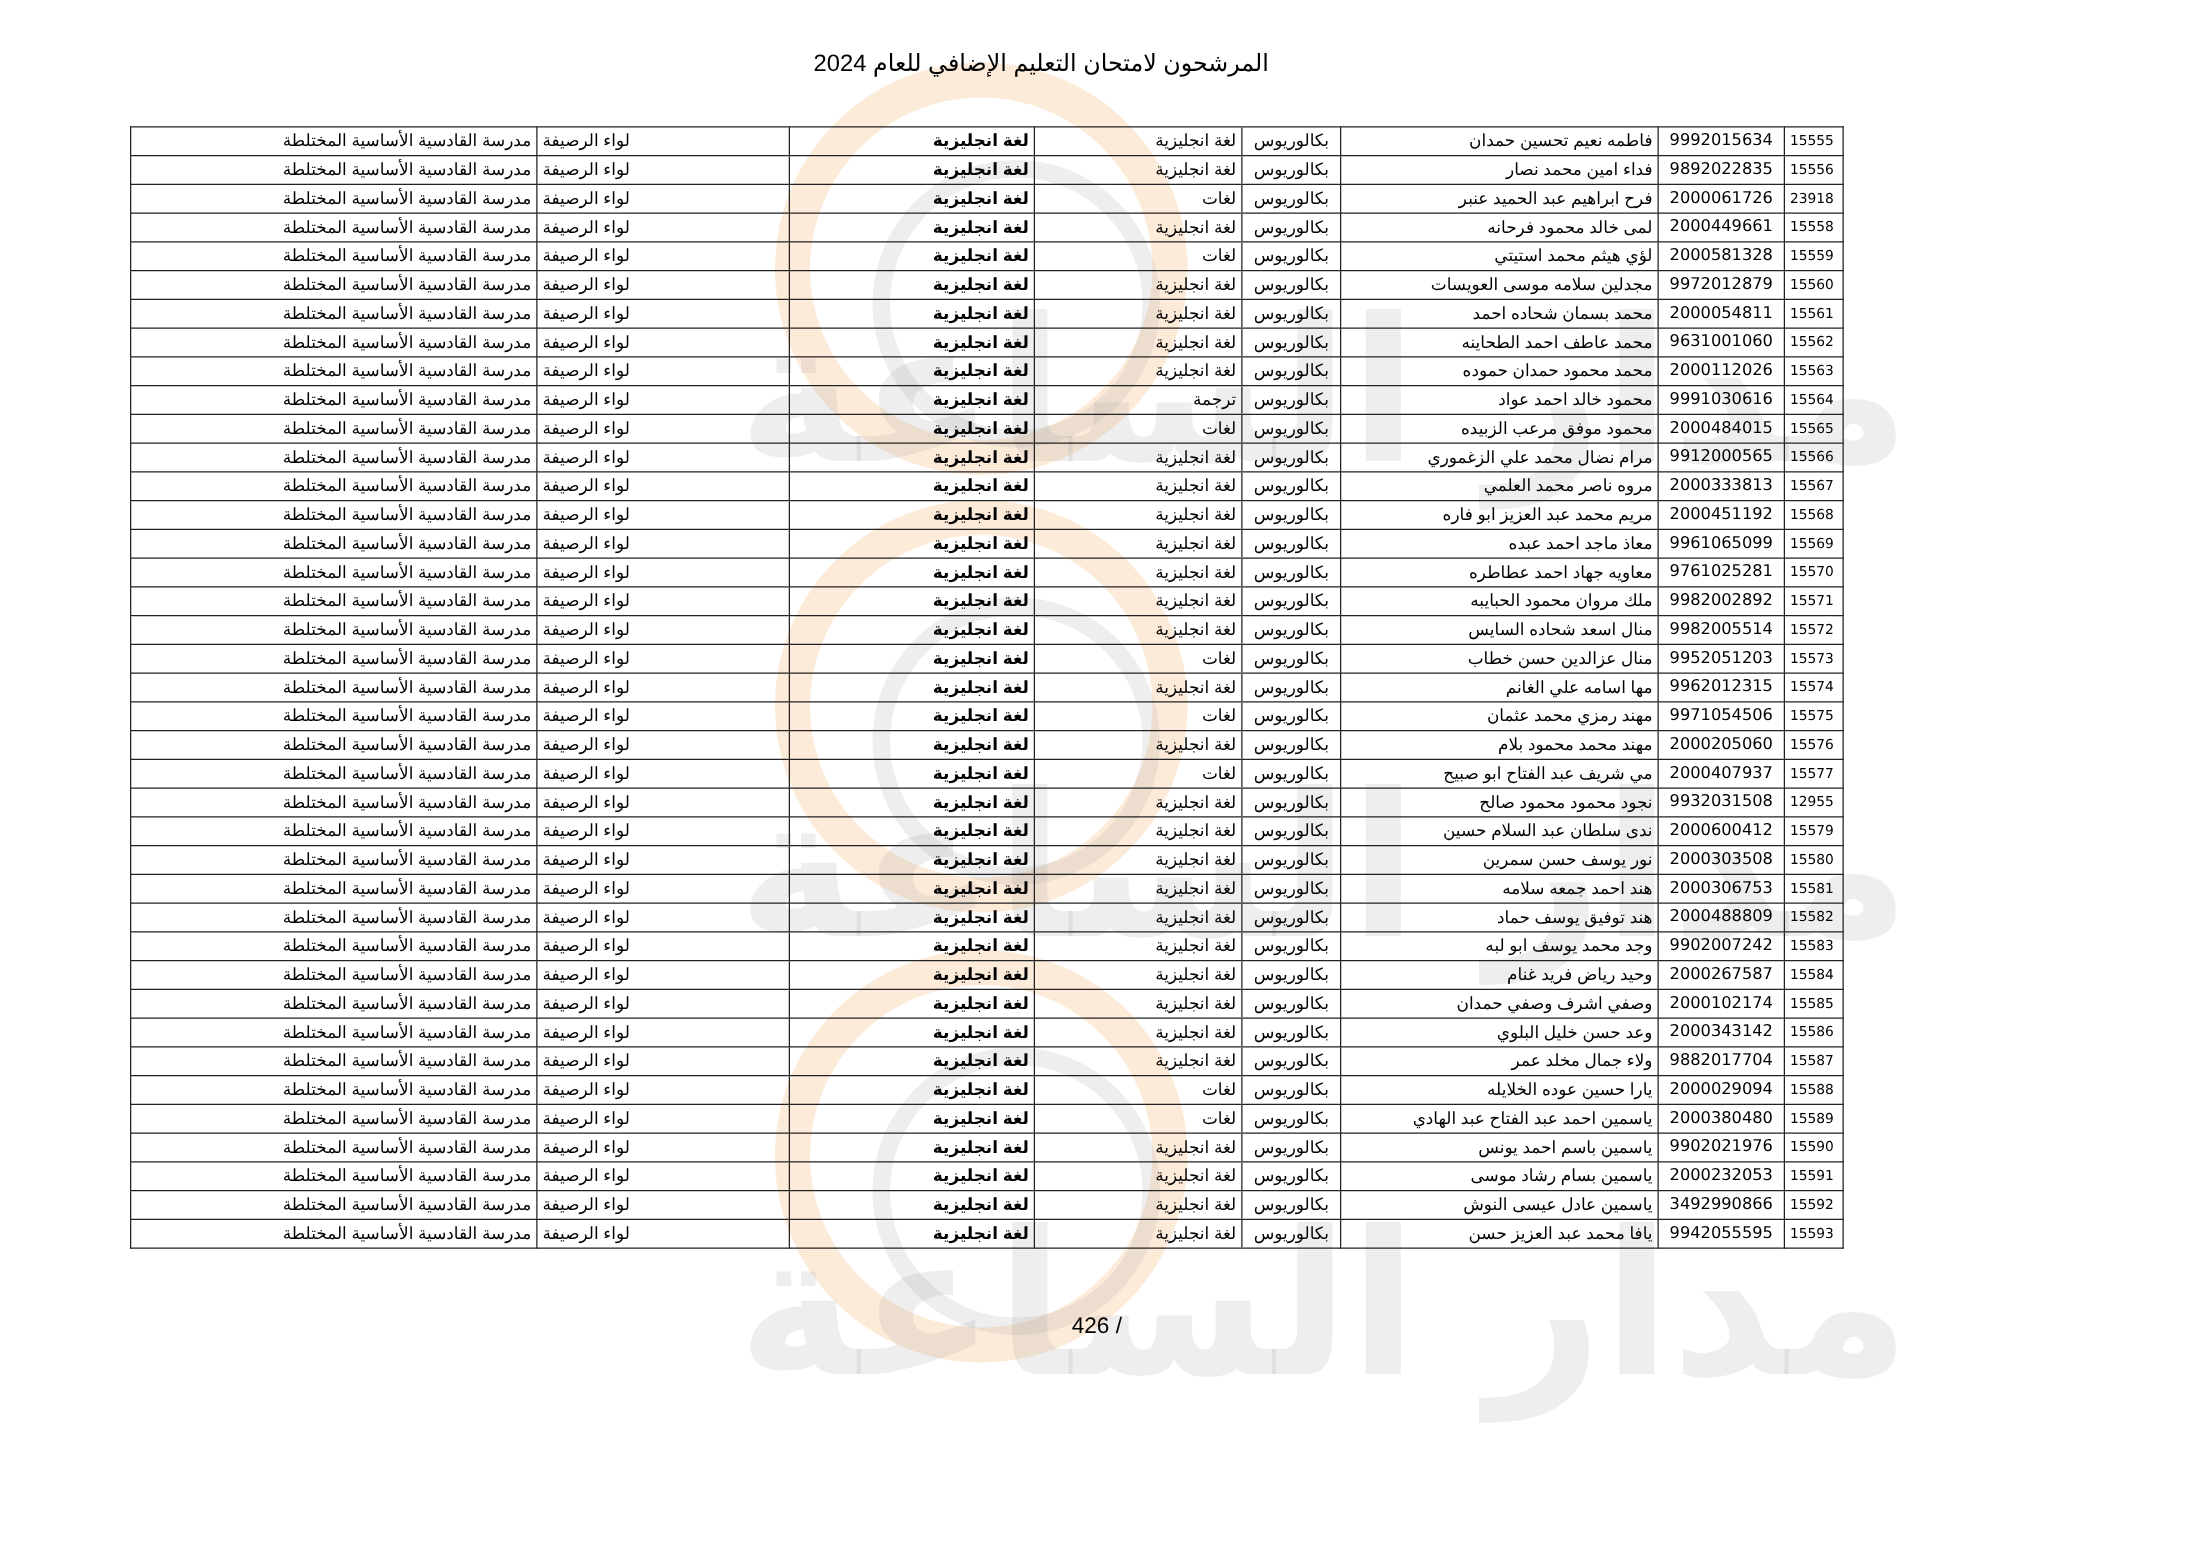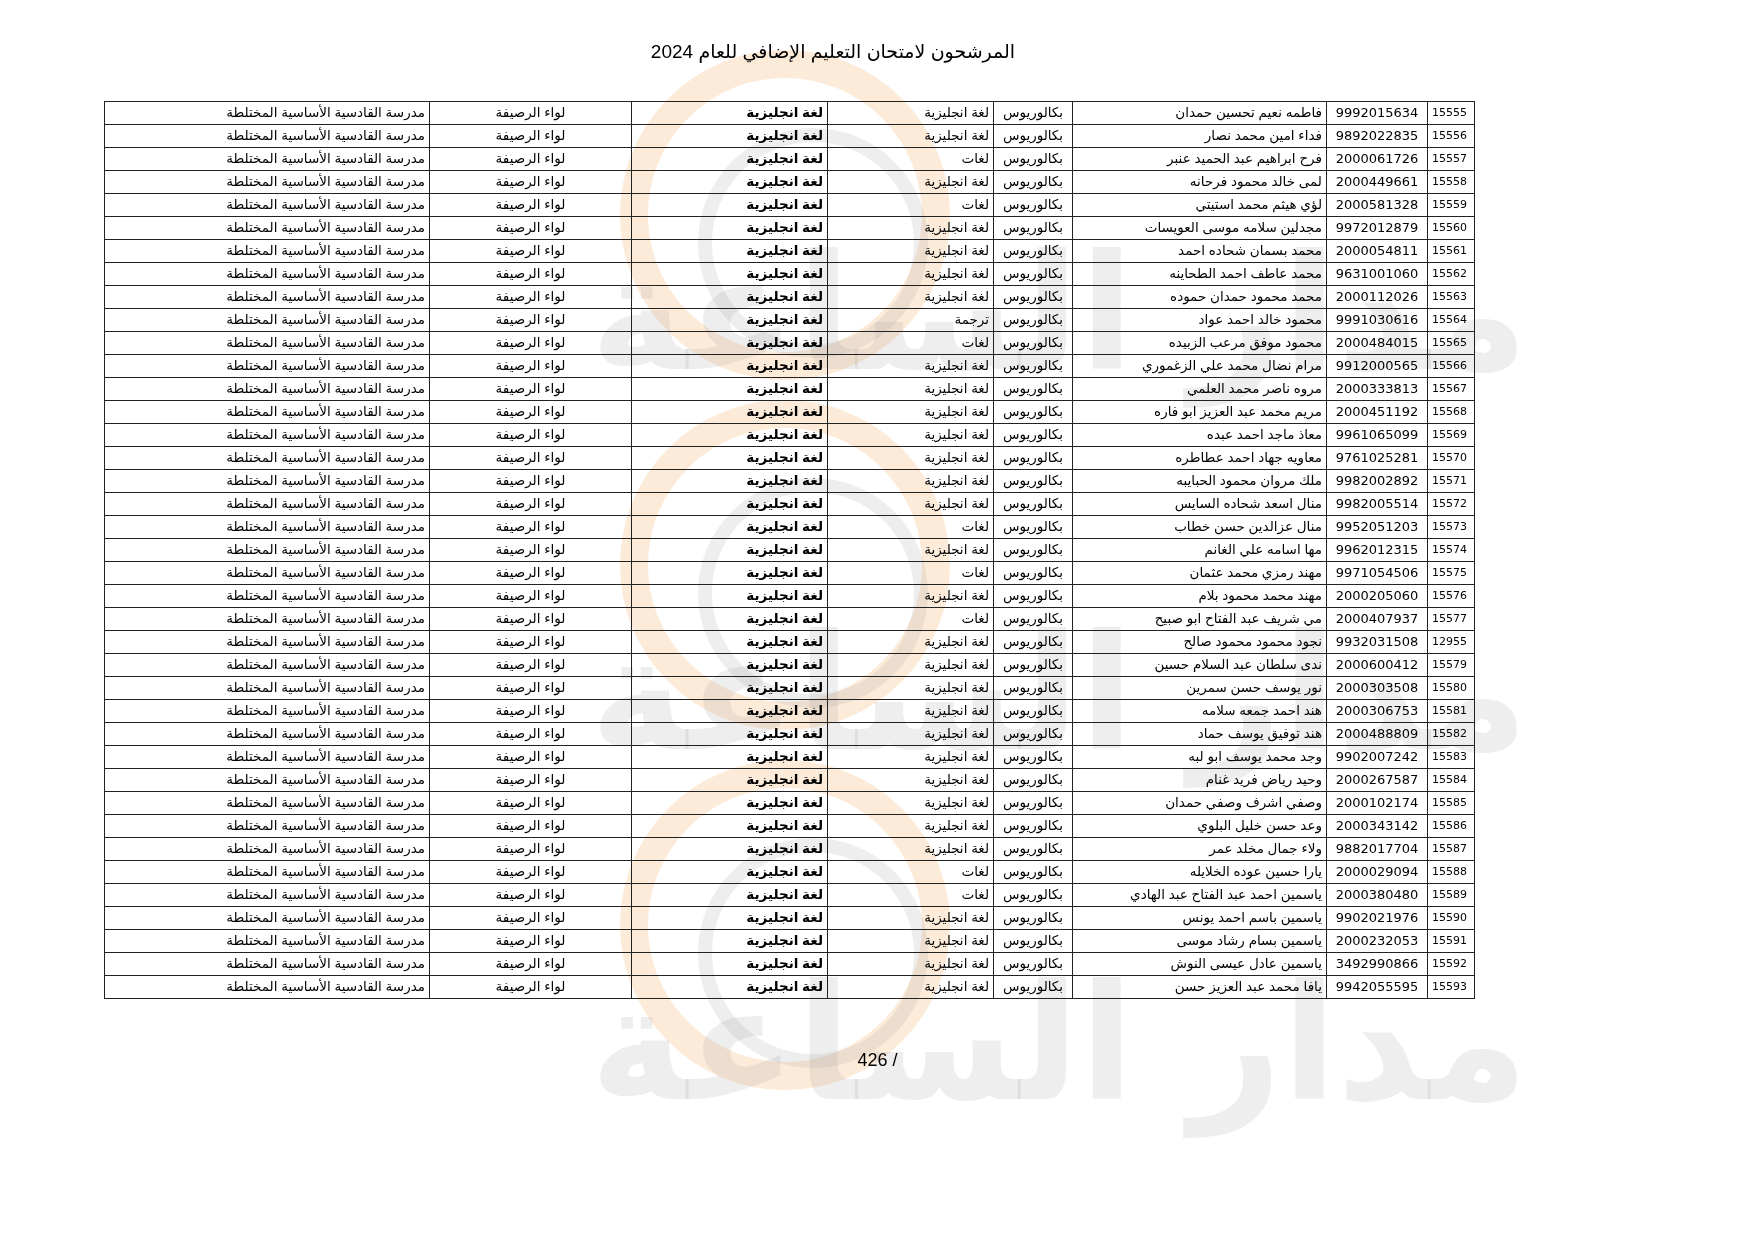--- a/index.html
+++ b/index.html
@@ -71,21 +71,21 @@
       white-space: nowrap;
       overflow: hidden;
       line-height: 22px;
     }
     td.c-seq { width: 38px; text-align: left; font-family: "DejaVu Sans", sans-serif; font-size: 11px; }
     td.c-id { width: 92px; text-align: center; font-family: "DejaVu Sans", sans-serif; font-size: 13px; }
     td.c-name { width: 245px; text-align: right; }
     td.c-degree { width: 70px; text-align: center; border-left: none !important; }
     td.c-major { width: 157px; text-align: right; border-right: 1.3px solid #222; }
     td.c-subject { width: 187px; text-align: right; font-weight: bold; }
-    td.c-district { width: 193px; text-align: center; }
+    td.c-district { width: 193px; text-align: left; }
     td.c-school { text-align: right; margin-left: 36px; }
     .page-number {
       position: absolute;
       top: 1050px;
       left: 0;
       width: 1755px;
       text-align: center;
       font-size: 18px;
       z-index: 2;
     }
@@ -127,21 +127,21 @@
     <td class="c-id">9892022835</td>
     <td class="c-name">فداء امين محمد نصار</td>
     <td class="c-degree">بكالوريوس</td>
     <td class="c-major">لغة انجليزية</td>
     <td class="c-subject">لغة انجليزية</td>
     <td class="c-district">لواء الرصيفة</td>
     <td class="c-school">مدرسة القادسية الأساسية المختلطة</td>
   </tr>
 
   <tr>
-    <td class="c-seq">15557</td>
+    <td class="c-seq">23918</td>
     <td class="c-id">2000061726</td>
     <td class="c-name">فرح ابراهيم عبد الحميد عنبر</td>
     <td class="c-degree">بكالوريوس</td>
     <td class="c-major">لغات</td>
     <td class="c-subject">لغة انجليزية</td>
     <td class="c-district">لواء الرصيفة</td>
     <td class="c-school">مدرسة القادسية الأساسية المختلطة</td>
   </tr>
 
   <tr>

